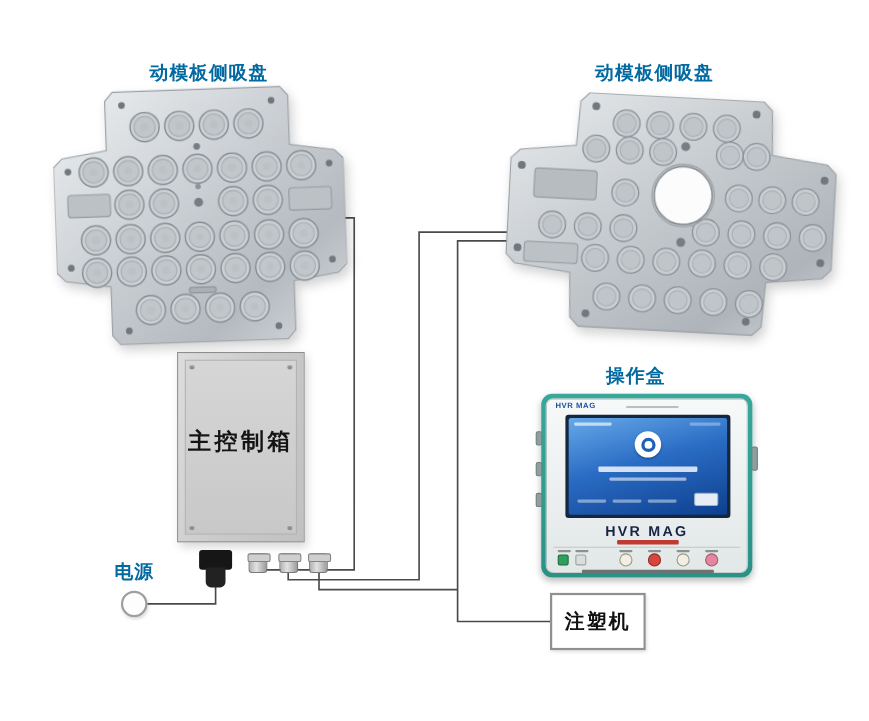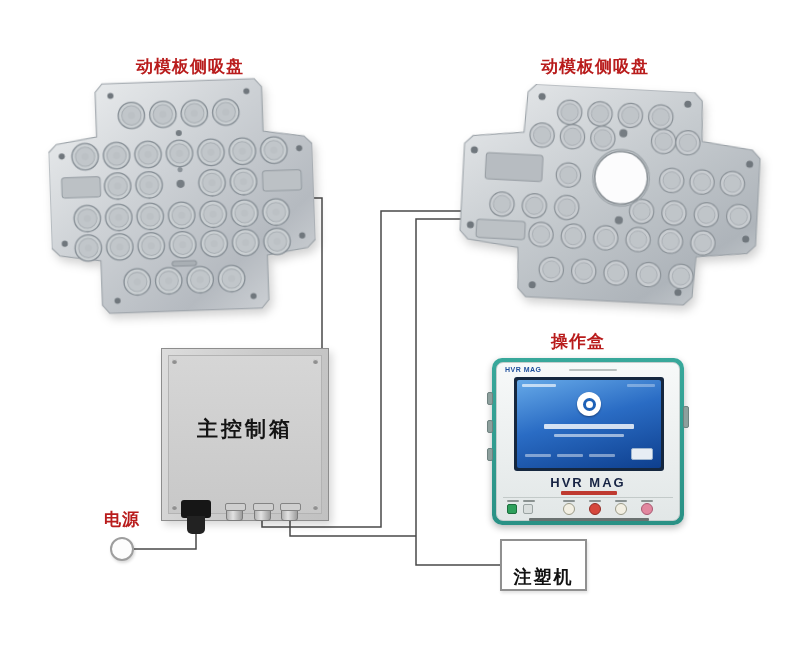--- a/index.html
+++ b/index.html
@@ -1,32 +1,32 @@
 <!DOCTYPE html>
 <html><head>
 <meta charset="utf-8">
 <style>
   *{margin:0;padding:0;box-sizing:border-box}
   html,body{background:#ffffff;font-family:"Liberation Sans",sans-serif}
   .stage{position:relative;width:790px;height:655px;background:#ffffff;overflow:hidden}
 
   
-  .lbl{position:absolute;color:#b91c1c;font-weight:600;letter-spacing:1px;text-align:center;font-size:17px}
+  .lbl{position:absolute;color:#0369a1;font-weight:600;letter-spacing:1px;text-align:center;font-size:17px}
 
   
   .wires{position:absolute;left:0;top:0;width:790px;height:655px}
   .wires polyline{fill:none;stroke:#4a4a4a;stroke-width:1.5}
 
   
   .plate{position:absolute;filter:drop-shadow(3px 5px 5px rgba(0,0,0,.18))}
   .plate-left{left:50px;top:80px;width:264px;height:232px;transform:rotate(-2deg)}
   .plate-right{left:458px;top:88px;width:304px;height:215px;transform:rotate(3deg)}
 
   
-  .ctrlbox{position:absolute;left:161px;top:348px;width:168px;height:173px;
+  .ctrlbox{position:absolute;left:161px;top:320px;width:116px;height:173px;
     background:linear-gradient(105deg,#dddddd,#cacaca 50%,#c1c1c1);
     border:1px solid #8d8d8d;box-shadow:3px 4px 8px rgba(0,0,0,.16)}
   .ctrlbox .door{position:absolute;inset:6px;border:1px solid #b3b3b3;
     background:linear-gradient(180deg,#d6d6d6,#c8c8c8)}
   .ctrlbox .screw{position:absolute;width:5px;height:5px;border-radius:50%;background:#8f8f8f;box-shadow:inset 0 1px 1px rgba(255,255,255,.7)}
   .ctrlbox .title{position:absolute;top:66px;width:100%;text-align:center;
     font-size:21px;font-weight:700;letter-spacing:3px;color:#141414}
 
   .gland-cap{position:absolute;left:181px;top:500px;width:30px;height:18px;background:#161616;border-radius:3px}
   .gland-body{position:absolute;left:187px;top:516px;width:18px;height:18px;background:#222222;border-radius:0 0 5px 5px}
@@ -34,21 +34,21 @@
     background:linear-gradient(90deg,#b4b4b4,#e2e2e2 40%,#9d9d9d)}
   .conn::before{content:"";position:absolute;left:-2px;top:-1px;width:19px;height:6px;background:#cfcfcf;border:1px solid #848484;border-radius:2px}
 
   
   .power-circle{position:absolute;left:110px;top:537px;width:24px;height:24px;border-radius:50%;
     background:#fdfdfd;border:2px solid #9e9e9e;box-shadow:1px 2px 3px rgba(0,0,0,.15)}
 
   
   .machine{position:absolute;left:500px;top:539px;width:87px;height:52px;background:#ffffff;
     border:2px solid #909090;box-shadow:1px 2px 3px rgba(0,0,0,.12);
-    display:flex;align-items:flex-end;justify-content:center;
+    display:flex;align-items:center;justify-content:center;
     font-size:18px;font-weight:600;letter-spacing:2px;color:#111111}
 
   
   .op-panel{position:absolute;left:492px;top:358px;width:192px;height:167px}
   .op-shell{position:absolute;inset:0;border-radius:10px;background:linear-gradient(180deg,#38a89b,#2a9185);box-shadow:0 3px 7px rgba(0,0,0,.28)}
   .op-screw{position:absolute;width:4px;height:4px;border-radius:50%;background:#145e57}
   .op-face{position:absolute;inset:4px;border-radius:7px;background:linear-gradient(180deg,#f7f9f9,#e2e7e7);border:1px solid #c4cecd}
   .op-tab{position:absolute;width:6px;height:13px;background:#8da09d;border:1px solid #6f8280;border-radius:2px;left:-5px}
   .op-tab-r{position:absolute;width:6px;height:22px;background:#8da09d;border:1px solid #6f8280;border-radius:2px;right:-5px;top:48px}
   .op-brand-top{position:absolute;left:8px;top:3px;font-size:7px;font-weight:700;color:#1d4e9c;letter-spacing:.5px}

